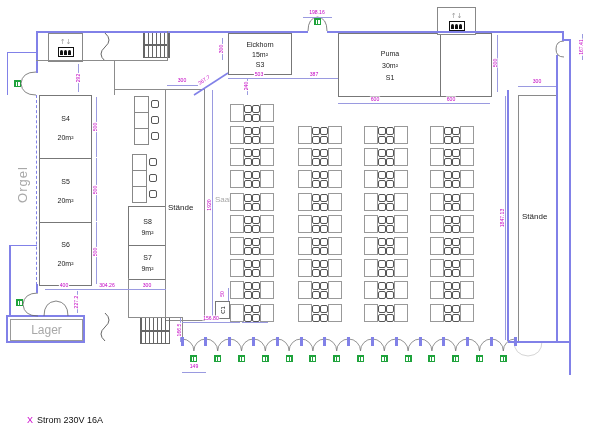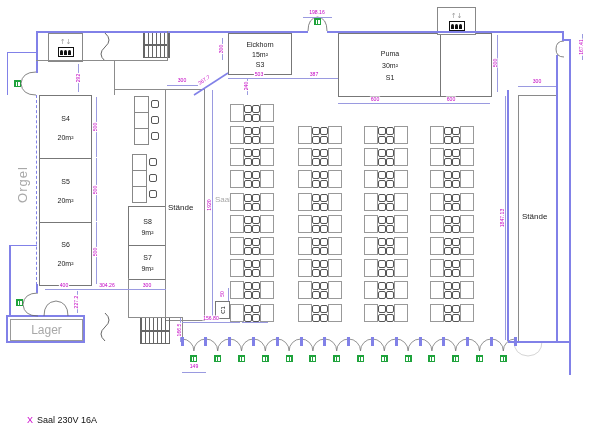--- a/index.html
+++ b/index.html
@@ -124,21 +124,21 @@
     <path d="M38,293 Q24,293 23,304.5 M38,316 Q24,316 23,304.5" stroke="#666" stroke-width="0.8" fill="none"></path>
     <path d="M44,316 Q44,302 56,301 M68,316 Q68,302 56,301" stroke="#666" stroke-width="0.8" fill="none"></path>
     <path d="M564,41 Q556,41 556,49 M564,57 Q556,57 556,49" stroke="#666" stroke-width="0.8" fill="none"></path>
     <path d="M514,341 Q514,355 528,356 M542,341 Q542,355 528,356" stroke="#c9c9c9" stroke-width="0.8" fill="none"></path>
     <path d="M105,33 q8,7 0,14 q-8,7 0,14 M105,313 q8,7 0,14 q-8,7 0,14" stroke="#555" stroke-width="0.9" fill="none"></path>
     <path d="M194,95 L228,73" stroke="#8181e8" stroke-width="1.5" fill="none"></path>
     <path id="bay-doors" d="M182.0,339 A11.9,11.9 0 0 1 193.9,350.9 M205.8,339 A11.9,11.9 0 0 0 193.9,350.9 M205.8,339 A11.9,11.9 0 0 1 217.7,350.9 M229.6,339 A11.9,11.9 0 0 0 217.7,350.9 M229.6,339 A11.9,11.9 0 0 1 241.5,350.9 M253.4,339 A11.9,11.9 0 0 0 241.5,350.9 M253.4,339 A11.9,11.9 0 0 1 265.3,350.9 M277.2,339 A11.9,11.9 0 0 0 265.3,350.9 M277.2,339 A11.9,11.9 0 0 1 289.1,350.9 M301.0,339 A11.9,11.9 0 0 0 289.1,350.9 M301.0,339 A11.9,11.9 0 0 1 312.9,350.9 M324.8,339 A11.9,11.9 0 0 0 312.9,350.9 M324.8,339 A11.9,11.9 0 0 1 336.7,350.9 M348.6,339 A11.9,11.9 0 0 0 336.7,350.9 M348.6,339 A11.9,11.9 0 0 1 360.5,350.9 M372.4,339 A11.9,11.9 0 0 0 360.5,350.9 M372.4,339 A11.9,11.9 0 0 1 384.3,350.9 M396.2,339 A11.9,11.9 0 0 0 384.3,350.9 M396.2,339 A11.9,11.9 0 0 1 408.1,350.9 M420.0,339 A11.9,11.9 0 0 0 408.1,350.9 M420.0,339 A11.9,11.9 0 0 1 431.9,350.9 M443.8,339 A11.9,11.9 0 0 0 431.9,350.9 M443.8,339 A11.9,11.9 0 0 1 455.7,350.9 M467.6,339 A11.9,11.9 0 0 0 455.7,350.9 M467.6,339 A11.9,11.9 0 0 1 479.5,350.9 M491.4,339 A11.9,11.9 0 0 0 479.5,350.9 M491.4,339 A11.9,11.9 0 0 1 503.3,350.9 M515.2,339 A11.9,11.9 0 0 0 503.3,350.9 " stroke="#666" stroke-width="0.7" fill="none"></path>
   </svg>
 
   <div id="legend">
-    <span class="x">X</span><span>Saal 230V 16A</span>
+    <span class="x">X</span><span>Strom 230V 16A</span>
   </div>
 <div class="wall" style="left: 36px; top: 31px; width: 272px; height: 2px;"></div>
     <div class="wall" style="left: 327px; top: 31px; width: 237px; height: 2px;"></div>
     <div class="wall" style="left: 562px; top: 31px; width: 2px; height: 10px;"></div>
     <div class="wall" style="left: 562px; top: 39px; width: 9px; height: 2px;"></div>
     <div class="wall" style="left: 569px; top: 39px; width: 2px; height: 336px;"></div>
     <div class="wall" style="left: 556px; top: 55px; width: 2px; height: 288px;"></div>
     <div class="wall" style="left: 508px; top: 341px; width: 62px; height: 2px;"></div>
     <div class="wall" style="left: 507px; top: 90px; width: 2px; height: 251px;"></div>
     <div class="wall" style="left: 36px; top: 31px; width: 2px; height: 42px;"></div>

